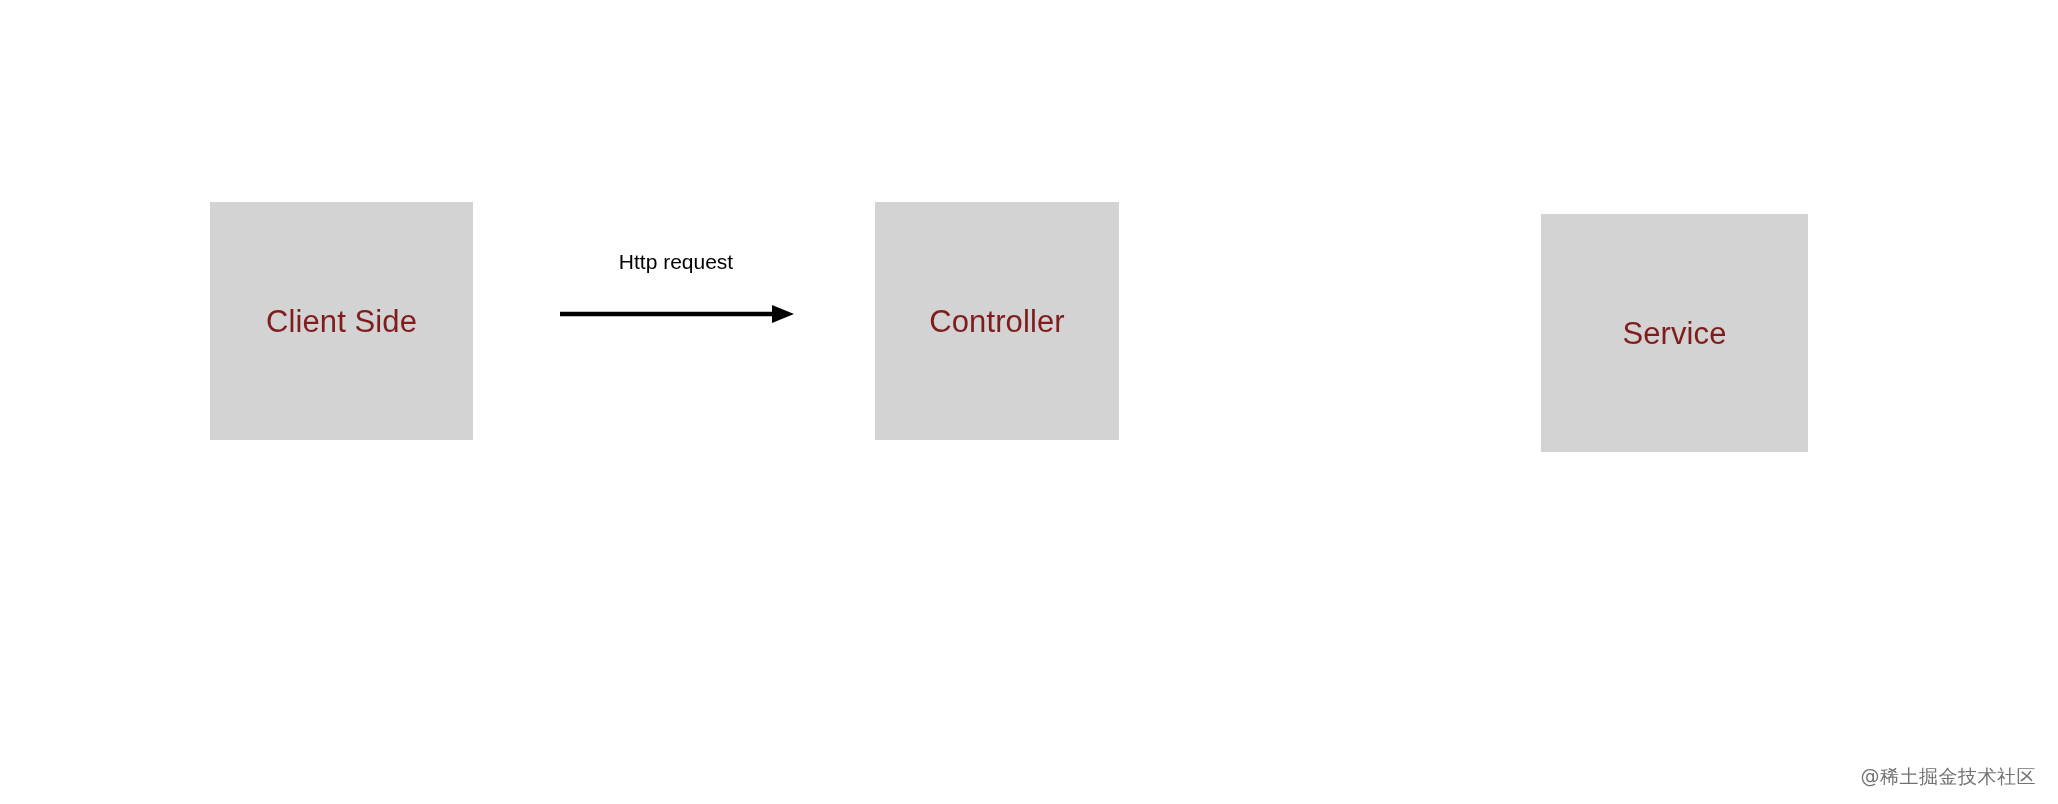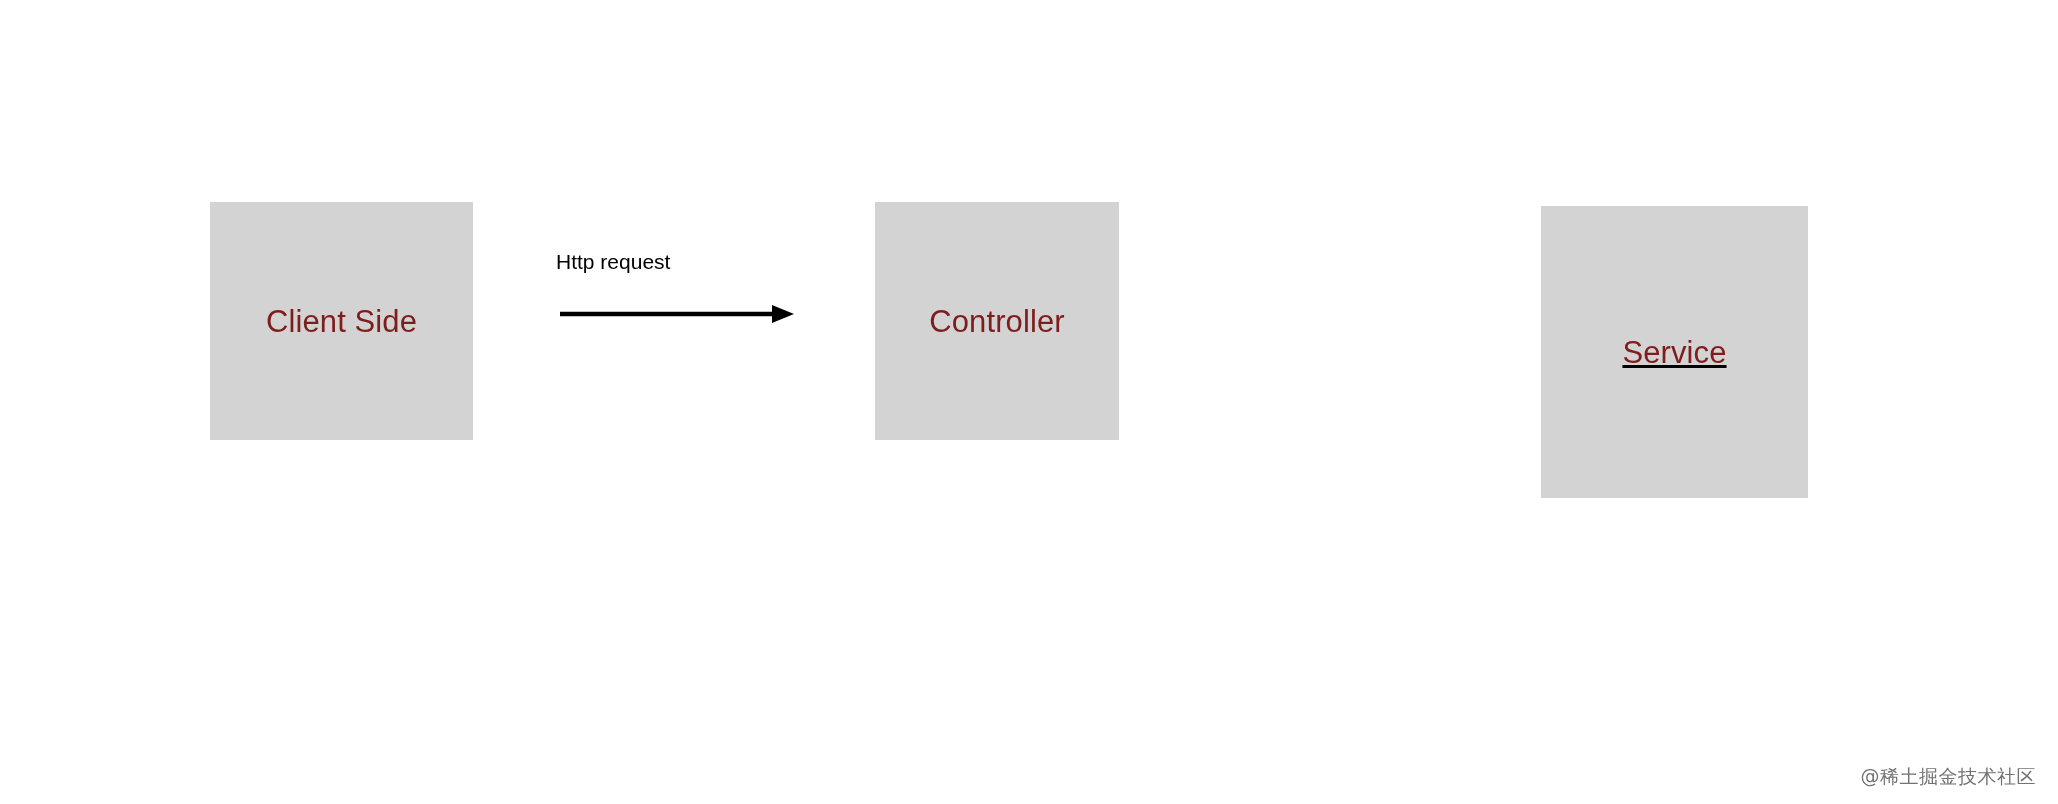--- a/index.html
+++ b/index.html
@@ -41,24 +41,23 @@
     height: 238px;
   }
   #box-controller {
     left: 875px;
     top: 202px;
     width: 244px;
     height: 238px;
   }
   #box-service {
     left: 1541px;
-    top: 206px;
+    top: 214px;
     width: 267px;
-    height: 292px;
-    text-decoration: underline;
+    height: 238px;
   }
   .edge-group {
     position: absolute;
   }
   #edge-http {
     left: 556px;
     top: 248px;
     width: 240px;
     height: 90px;
   }
@@ -66,20 +65,21 @@
     left: 1198px;
     top: 248px;
     width: 240px;
     height: 90px;
   }
   .edge-label {
     position: absolute;
     top: 0;
     left: 0;
     width: 100%;
+    text-align: center;
     font-family: "Liberation Sans", sans-serif;
     font-size: 21px;
     font-weight: 400;
     color: #000000;
     white-space: nowrap;
     line-height: 1.3;
   }
   .edge-arrow {
     position: absolute;
     left: 0;

